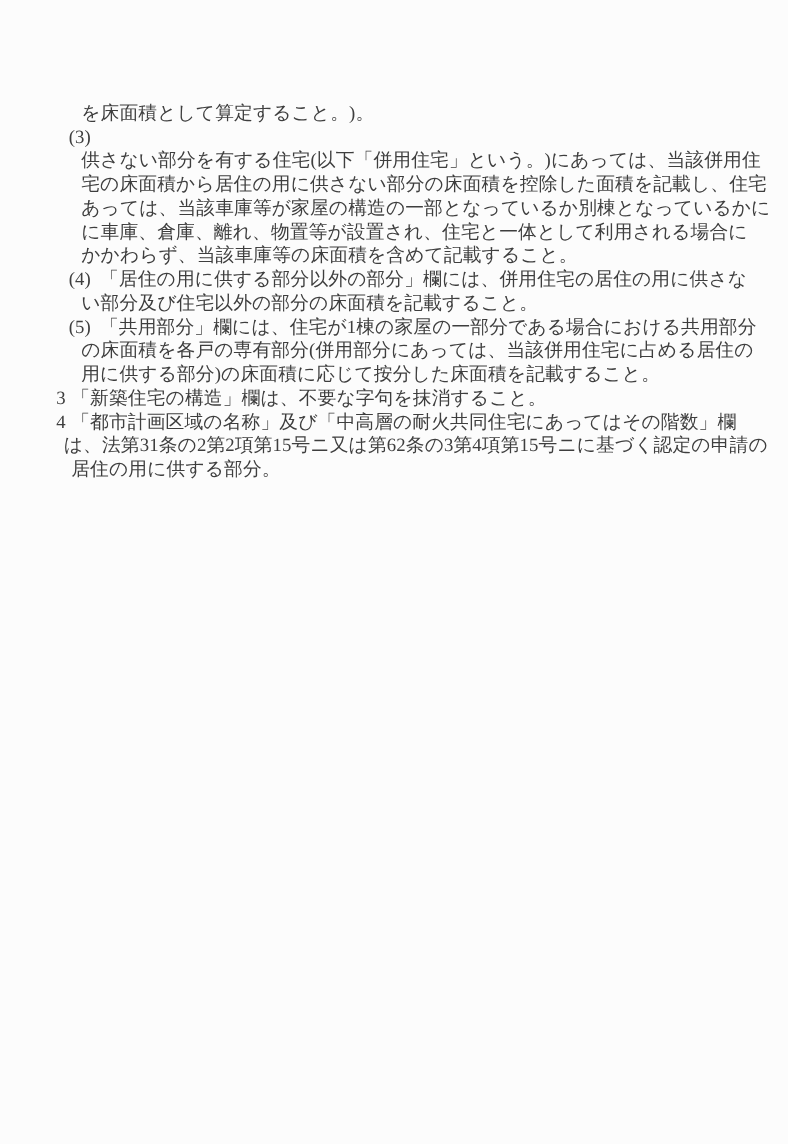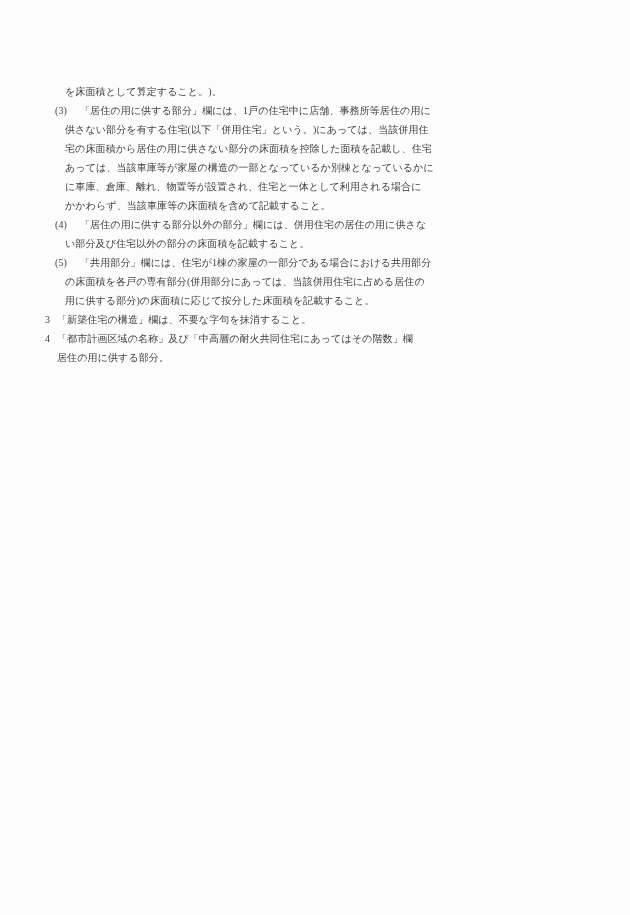--- a/index.html
+++ b/index.html
@@ -11,21 +11,21 @@
     height: 915px;
     background: #fcfcfc;
     overflow: hidden;
   }
   .page {
     position: relative;
     width: 630px;
     height: 915px;
     background: #fcfcfc;
     font-family: "Liberation Serif", "DejaVu Serif", serif;
-    font-size: 10px;
+    font-size: 15px;
     line-height: 19px;
     color: #3e3e3e;
   }
   .textblock {
     position: absolute;
     top: 82px;
     left: 0;
     width: 630px;
   }
   .line {
@@ -51,21 +51,21 @@
   .l-numcont-b { padding-left: 57px; }
 </style>
 </head>
 <body>
 
 <div class="page">
   <div class="textblock">
 
     <div class="line l-cont"><span>を床面積として算定すること。)。</span></div>
 
-    <div class="line l-paren"><span class="marker">(3)</span><span>「居住の用に供する部分」欄には、1戸の住宅中に店舗、事務所等居住の用に</span></div>
+    <div class="line l-paren"><span class="marker">(3)</span></div>
 
     <div class="line l-cont"><span>供さない部分を有する住宅(以下「併用住宅」という。)にあっては、当該併用住</span></div>
 
     <div class="line l-cont"><span>宅の床面積から居住の用に供さない部分の床面積を控除した面積を記載し、住宅</span></div>
 
     <div class="line l-cont"><span>あっては、当該車庫等が家屋の構造の一部となっているか別棟となっているかに</span></div>
 
     <div class="line l-cont"><span>に車庫、倉庫、離れ、物置等が設置され、住宅と一体として利用される場合に</span></div>
 
     <div class="line l-cont"><span>かかわらず、当該車庫等の床面積を含めて記載すること。</span></div>
@@ -77,17 +77,18 @@
     <div class="line l-paren"><span class="marker">(5)</span><span>「共用部分」欄には、住宅が1棟の家屋の一部分である場合における共用部分</span></div>
 
     <div class="line l-cont"><span>の床面積を各戸の専有部分(併用部分にあっては、当該併用住宅に占める居住の</span></div>
 
     <div class="line l-cont"><span>用に供する部分)の床面積に応じて按分した床面積を記載すること。</span></div>
 
     <div class="line l-num"><span class="marker">3</span><span>「新築住宅の構造」欄は、不要な字句を抹消すること。</span></div>
 
     <div class="line l-num"><span class="marker">4</span><span>「都市計画区域の名称」及び「中高層の耐火共同住宅にあってはその階数」欄</span></div>
 
+    <div class="line l-numcont-a"><span>は、法第31条の2第2項第15号ニ又は第62条の3第4項第15号ニに基づく認定の申請の</span></div>
 
     <div class="line l-numcont-b"><span>居住の用に供する部分。</span></div>
 
   </div>
 </div>
 
 </body></html>

